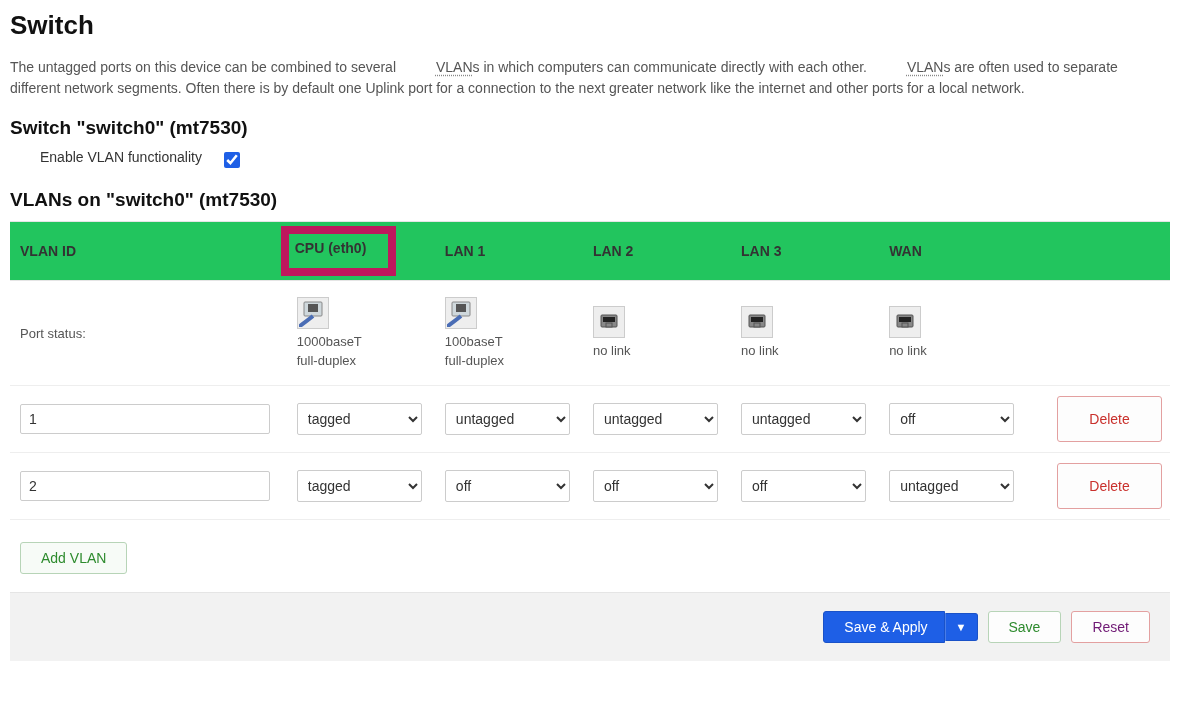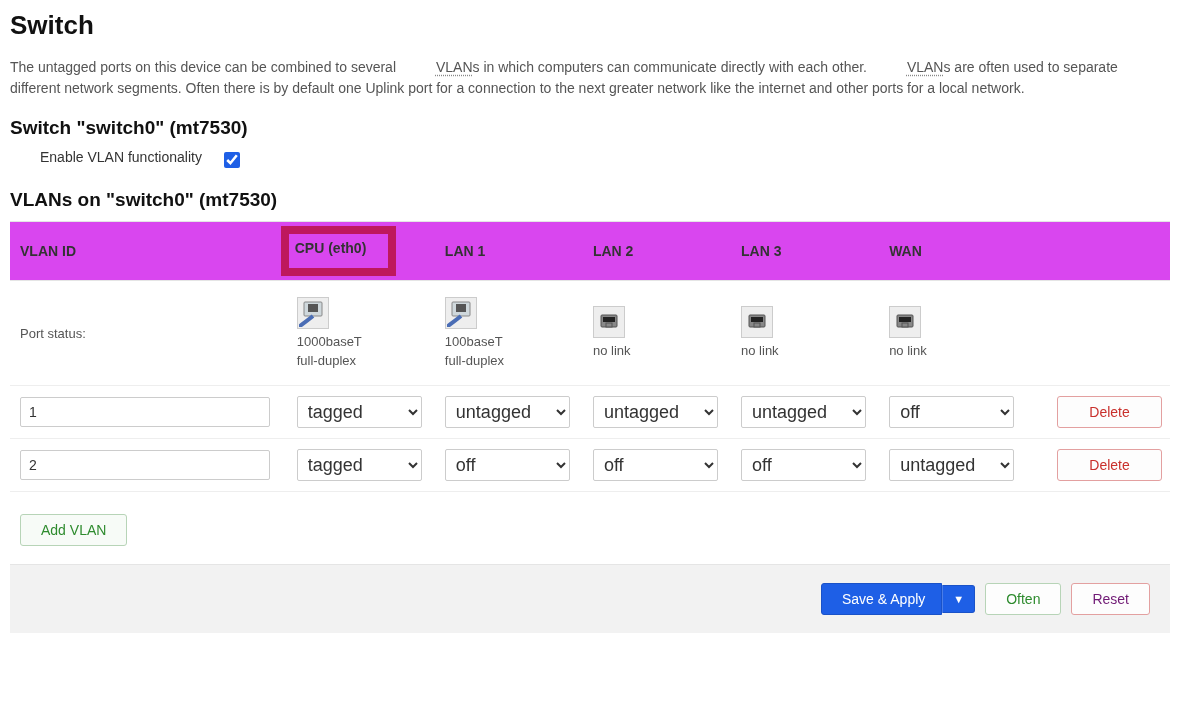--- a/index.html
+++ b/index.html
@@ -62,21 +62,21 @@
     width: 1160px;
     border-collapse: collapse;
     margin-top: 6px;
   }
   table.vlan-table thead th {
     text-align: left;
     font-size: 14px;
     font-weight: bold;
     color: #333;
     padding: 12px 8px 12px 10px;
-    background: #d946ef;
+    background: #22c55e;
     border-top: 1px solid #e5e5e5;
     border-bottom: 1px solid #e5e5e5;
   }
   .red-box {
     display: inline-block;
     border: 8px solid #be185d;
     padding: 6px 22px 12px 6px;
     margin: -8px -12px;
     position: relative;
     left: -4px;
@@ -116,37 +116,37 @@
     font-size: 14px;
     color: #333;
   }
   .sel {
     width: 125px;
     height: 32px;
     box-sizing: border-box;
     border: 1px solid #ccc;
     border-radius: 2px;
     padding: 4px 6px;
-    font-size: 18px;
+    font-size: 14px;
     color: #333;
     background: #fff;
   }
   .btn {
     display: inline-block;
     border: 1px solid #ccc;
     border-radius: 3px;
     padding: 7px 20px;
     font-size: 14px;
     background: #fdfdfd;
     cursor: pointer;
     text-align: center;
     box-sizing: border-box;
     white-space: nowrap;
   }
-  .btn.delete { color: #c9302c; border-color: #e3a0a0; width: 105px; padding: 7px 12px; }
+  .btn.delete { color: #c9302c; border-color: #e3a0a0; width: 105px; padding: 14px 12px; }
   .btn.add { color: #2e8b2e; border-color: #b7d4b7; background: #f7fbf7; }
   .btn.save { color: #2e8b2e; border-color: #b7d4b7; }
   .btn.reset { color: #701a75; border-color: #e3a0a0; }
   .btn.primary {
     background: #1e5fe6;
     color: #fff;
     border-color: #1a52c8;
     border-radius: 3px 0 0 3px;
     padding-right: 16px;
   }
@@ -323,17 +323,17 @@
 
   <div class="add-row">
     <button class="btn add">Add VLAN</button>
   </div>
 
   <div class="footer">
     <span class="primary-group">
       <button class="btn primary">Save &amp; Apply</button>
       <button class="btn primary-chevron" aria-label="Save &amp; Apply options"></button>
     </span>
-    <button class="btn save">Often</button>
+    <button class="btn save">Save</button>
     <button class="btn reset">Reset</button>
   </div>
 
 </div>
 
 </body></html>

